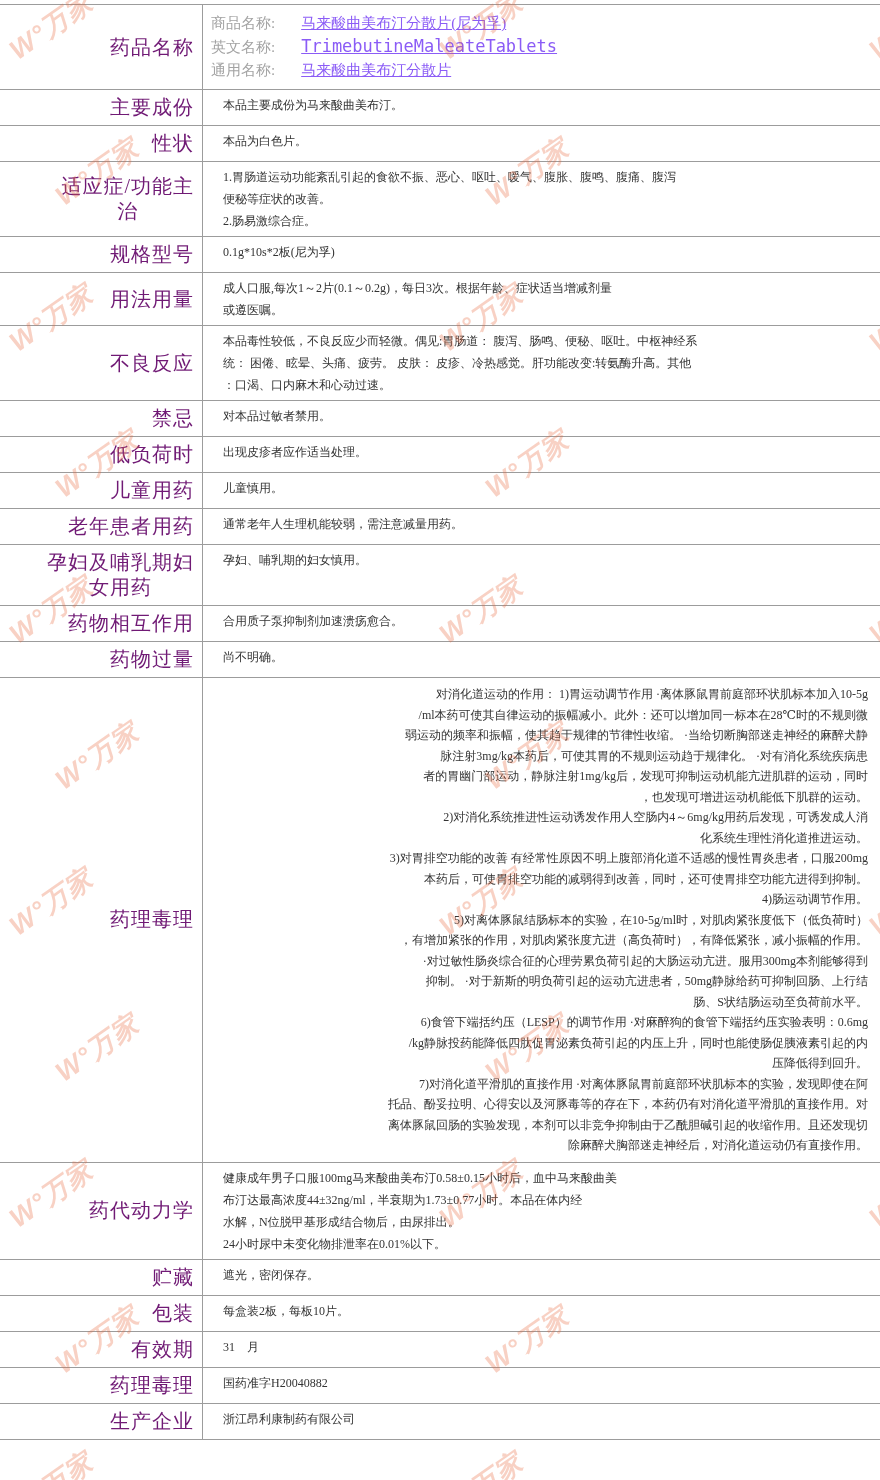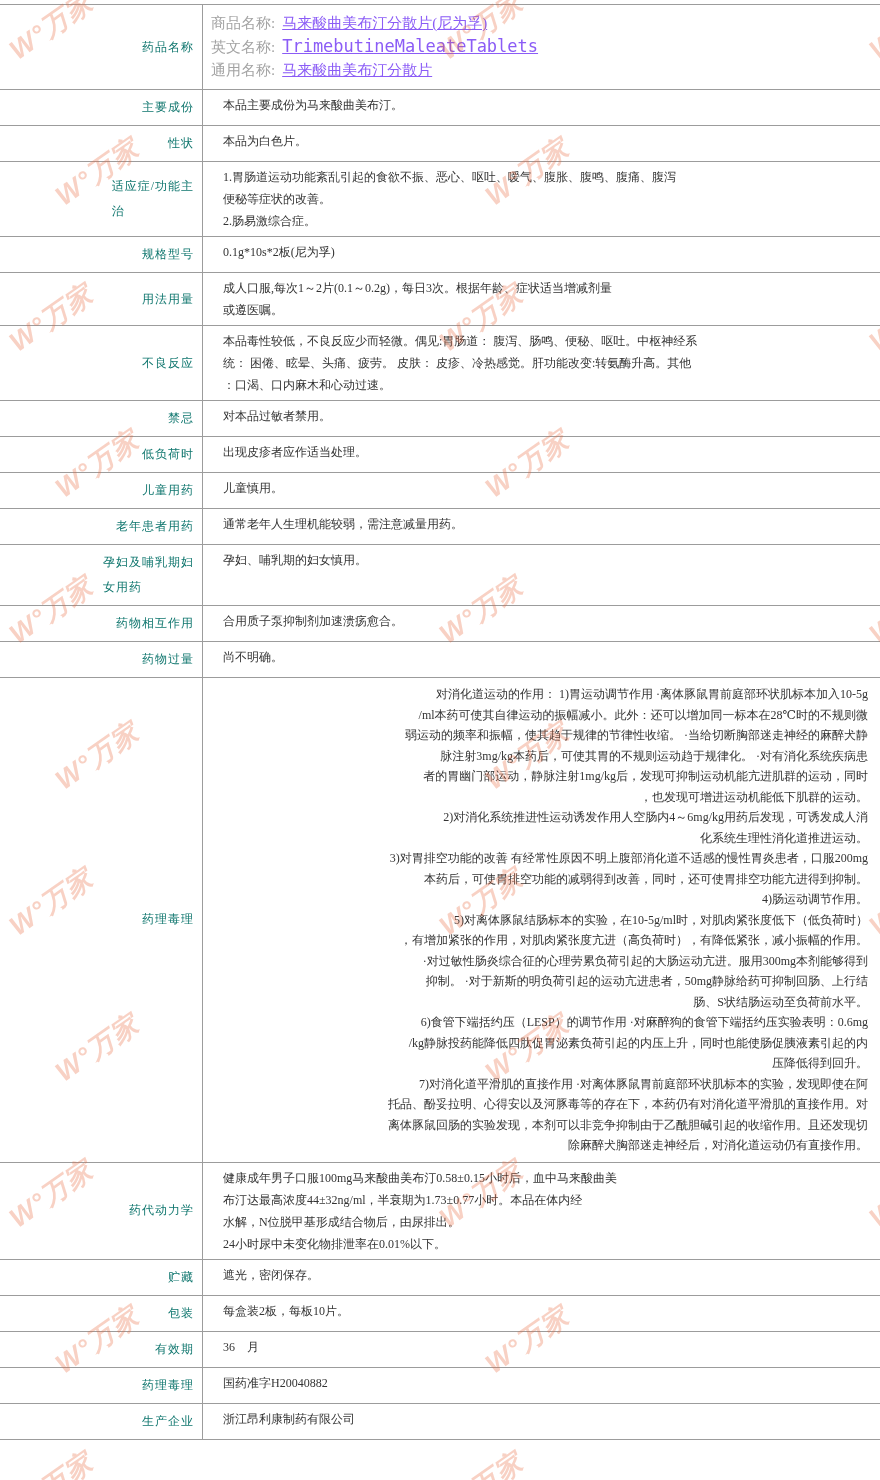--- a/index.html
+++ b/index.html
@@ -16,35 +16,35 @@
     border-top:1px solid #9c9c9c;
   }
   .row { display:flex; border-bottom:1px solid #9c9c9c; }
   .cell-label {
     width:203px; flex:0 0 203px;
     border-right:1px solid #9c9c9c;
     display:flex; align-items:center; justify-content:flex-end;
     padding:5px 8px 5px 0;
   }
   .cell-label .lbl {
-    font-size:12px; color:#0f766e; letter-spacing:1px;
-    line-height:25px; text-align:left; white-space:pre-line;
+    font-size:20px; color:#701a75; letter-spacing:1px;
+    line-height:25px; text-align:center; white-space:pre-line;
   }
   .cell-content {
     flex:1 1 auto;
     padding:4px 12px 4px 20px;
     font-size:12px; color:#333;
     line-height:22px;
     white-space:pre-line;
   }
   .cell-content.dense { line-height:20.5px; }
   .cell-content.pharmacology { padding-top:6px; padding-bottom:6px;text-align:right; }
   .name-entries { flex:1 1 auto; padding:7px 6px 7px 8px; }
   .name-entry { line-height:23px; font-size:15px; }
-  .name-entry .key { color:#a3a3a3; margin-right:7px; }
+  .name-entry .key { color:#a3a3a3; margin-right:26px; }
   .name-entry .val { color:#8b5cf6;text-decoration:underline; }
   .name-entry .val.mono { font-family:"DejaVu Sans Mono","Liberation Mono",monospace; font-size:17px; }
   .wm-layer { position:absolute; left:0; top:0; width:880px; height:1480px; pointer-events:none; z-index:5; }
   .wm {
     position:absolute;
     transform:rotate(-35deg);
     font-family:"Liberation Sans","DejaVu Sans",sans-serif;
     font-weight:bold; font-style:italic;
     font-size:27px; letter-spacing:1px;
     white-space:nowrap;
@@ -222,21 +222,21 @@
       <div class="cell-label">
           <span class="lbl">包装</span>
         </div>
       <div class="cell-content">每盒装2板，每板10片。</div>
     </div>
 
     <div class="row">
       <div class="cell-label">
           <span class="lbl">有效期</span>
         </div>
-      <div class="cell-content">36　月</div>
+      <div class="cell-content">31　月</div>
     </div>
 
     <div class="row">
       <div class="cell-label">
           <span class="lbl">药理毒理</span>
         </div>
       <div class="cell-content">国药准字H20040882</div>
     </div>
 
     <div class="row">

